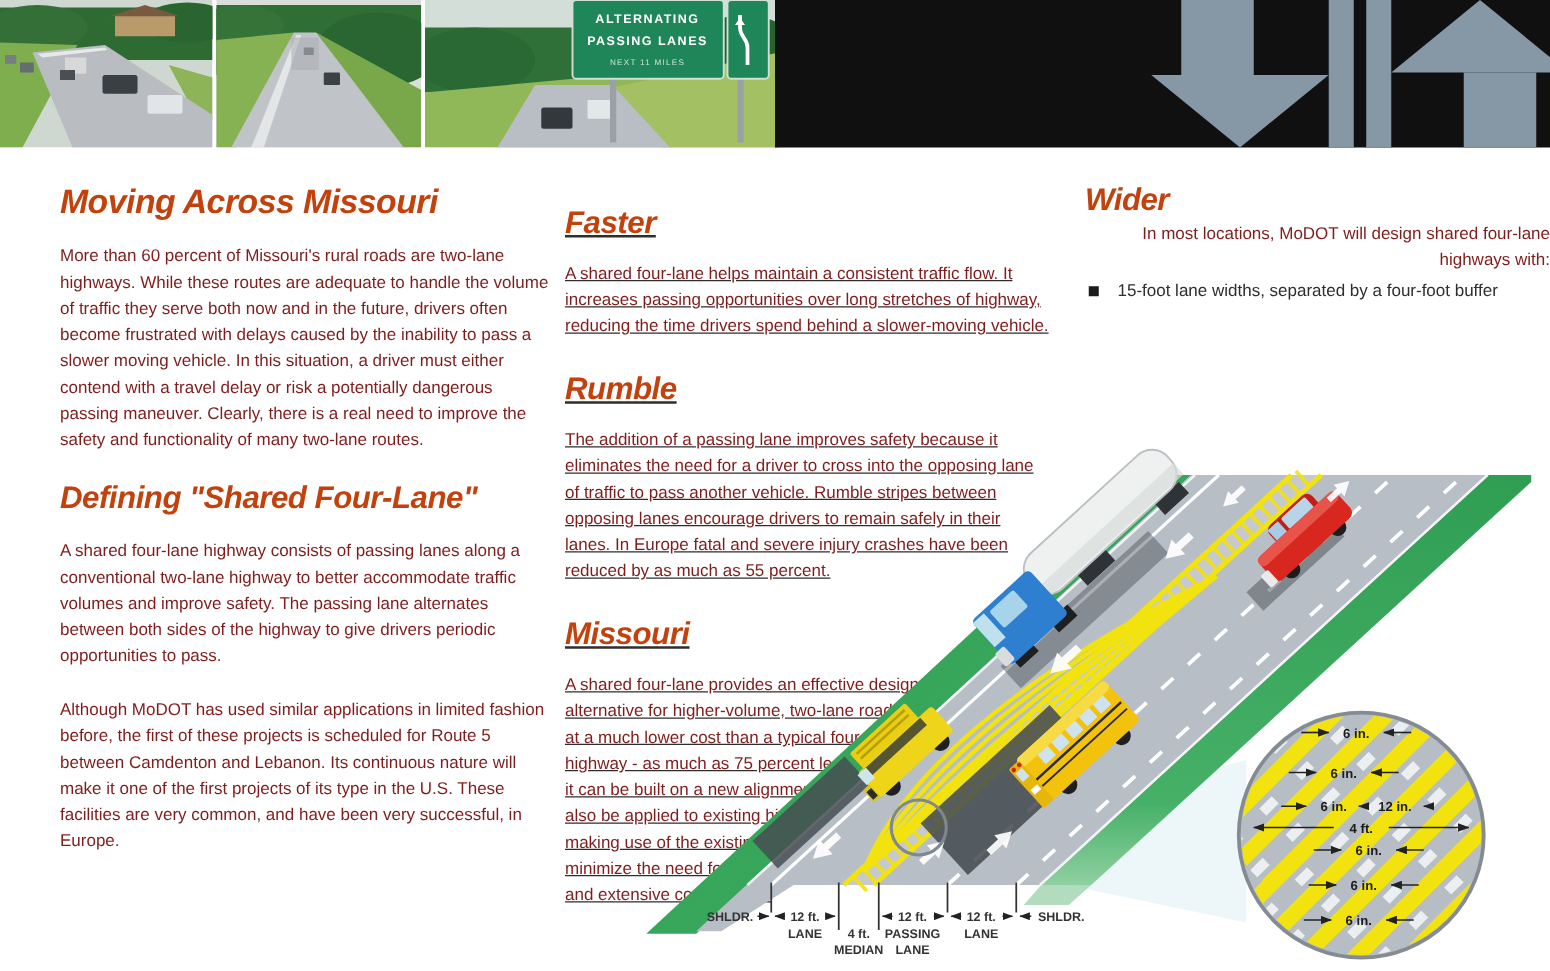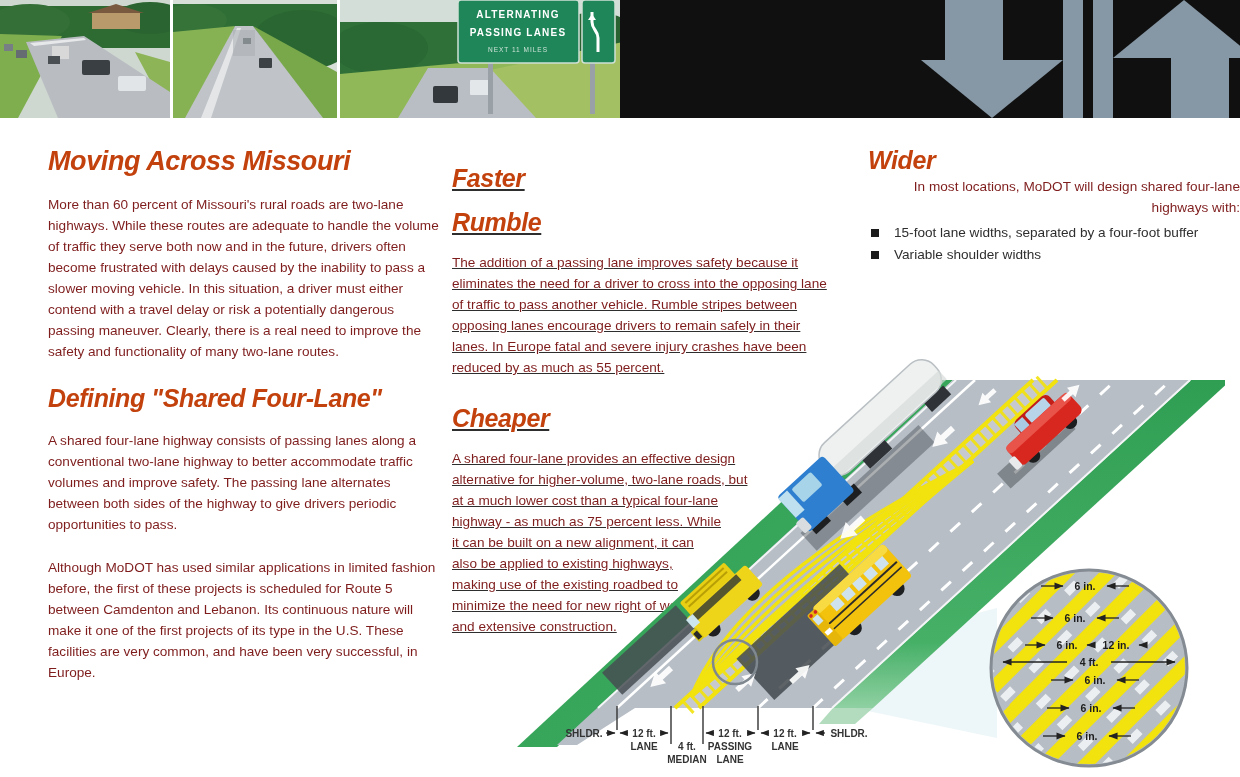--- a/index.html
+++ b/index.html
@@ -120,35 +120,35 @@
   <div id="col1" class="abs">
     <h1 class="head h-big">Moving Across Missouri</h1>
     <p class="body-p">More than 60 percent of Missouri's rural roads are two-lane highways. While these routes are adequate to handle the volume of traffic they serve both now and in the future, drivers often become frustrated with delays caused by the inability to pass a slower moving vehicle. In this situation, a driver must either contend with a travel delay or risk a potentially dangerous passing maneuver. Clearly, there is a real need to improve the safety and functionality of many two-lane routes.</p>
     <h1 class="head h-med">Defining "Shared Four-Lane"</h1>
     <p class="body-p">A shared four-lane highway consists of passing lanes along a conventional two-lane highway to better accommodate traffic volumes and improve safety. The passing lane alternates between both sides of the highway to give drivers periodic opportunities to pass.</p>
     <p class="body-p">Although MoDOT has used similar applications in limited fashion before, the first of these projects is scheduled for Route 5 between Camdenton and Lebanon. Its continuous nature will make it one of the first projects of its type in the U.S. These facilities are very common, and have been very successful, in Europe.</p>
   </div>
 
   <div id="col2" class="abs">
     <h2 class="head">Faster</h2>
+    <p class="body-p">A shared four-lane helps maintain a consistent traffic flow. It increases passing opportunities over long stretches of highway, reducing the time drivers spend behind a slower-moving vehicle.</p>
     <h2 class="head">Rumble</h2>
     <p class="body-p">The addition of a passing lane improves safety because it eliminates the need for a driver to cross into the opposing lane of traffic to pass another vehicle. Rumble stripes between opposing lanes encourage drivers to remain safely in their lanes.  In Europe fatal and severe injury crashes have been reduced by as much as 55 percent.</p>
-    <h2 class="head">Cheaper</h2>
+    <h2 class="head">Missouri</h2>
     <div id="cheaper-p" class="body-p">
       <div id="cheaper-spacer"></div>
       <span>A shared four-lane provides an effective design alternative for higher-volume, two-lane roads, but at a much lower cost than a typical four-lane highway - as much as 75 percent less. While it can be built on a new alignment, it can also be applied to existing highways, making use of the existing roadbed to minimize the need for new right of way and extensive construction.</span>
     </div>
   </div>
 
   <div id="col3" class="abs">
     <h2 class="head">Wider</h2>
     <p class="body-p" style="margin-bottom:2px;text-align:right;">In most locations, MoDOT will design shared four-lane highways with:</p>
     <ul id="wider-list">
       <li>15-foot lane widths, separated by a four-foot buffer</li>
-      <li>Variable shoulder widths</li>
     </ul>
   </div>
 
   <div id="diagram" class="abs">
     <svg width="735" height="447" viewBox="505 330 735 447">
       <defs>
         <marker id="mk" viewBox="0 0 8 6" refX="7.5" refY="3" markerWidth="7" markerHeight="5.5" orient="auto">
           <path d="M0,0 L8,3 L0,6 Z" fill="#222"></path>
         </marker>
         <symbol id="pav-arrow" overflow="visible">

